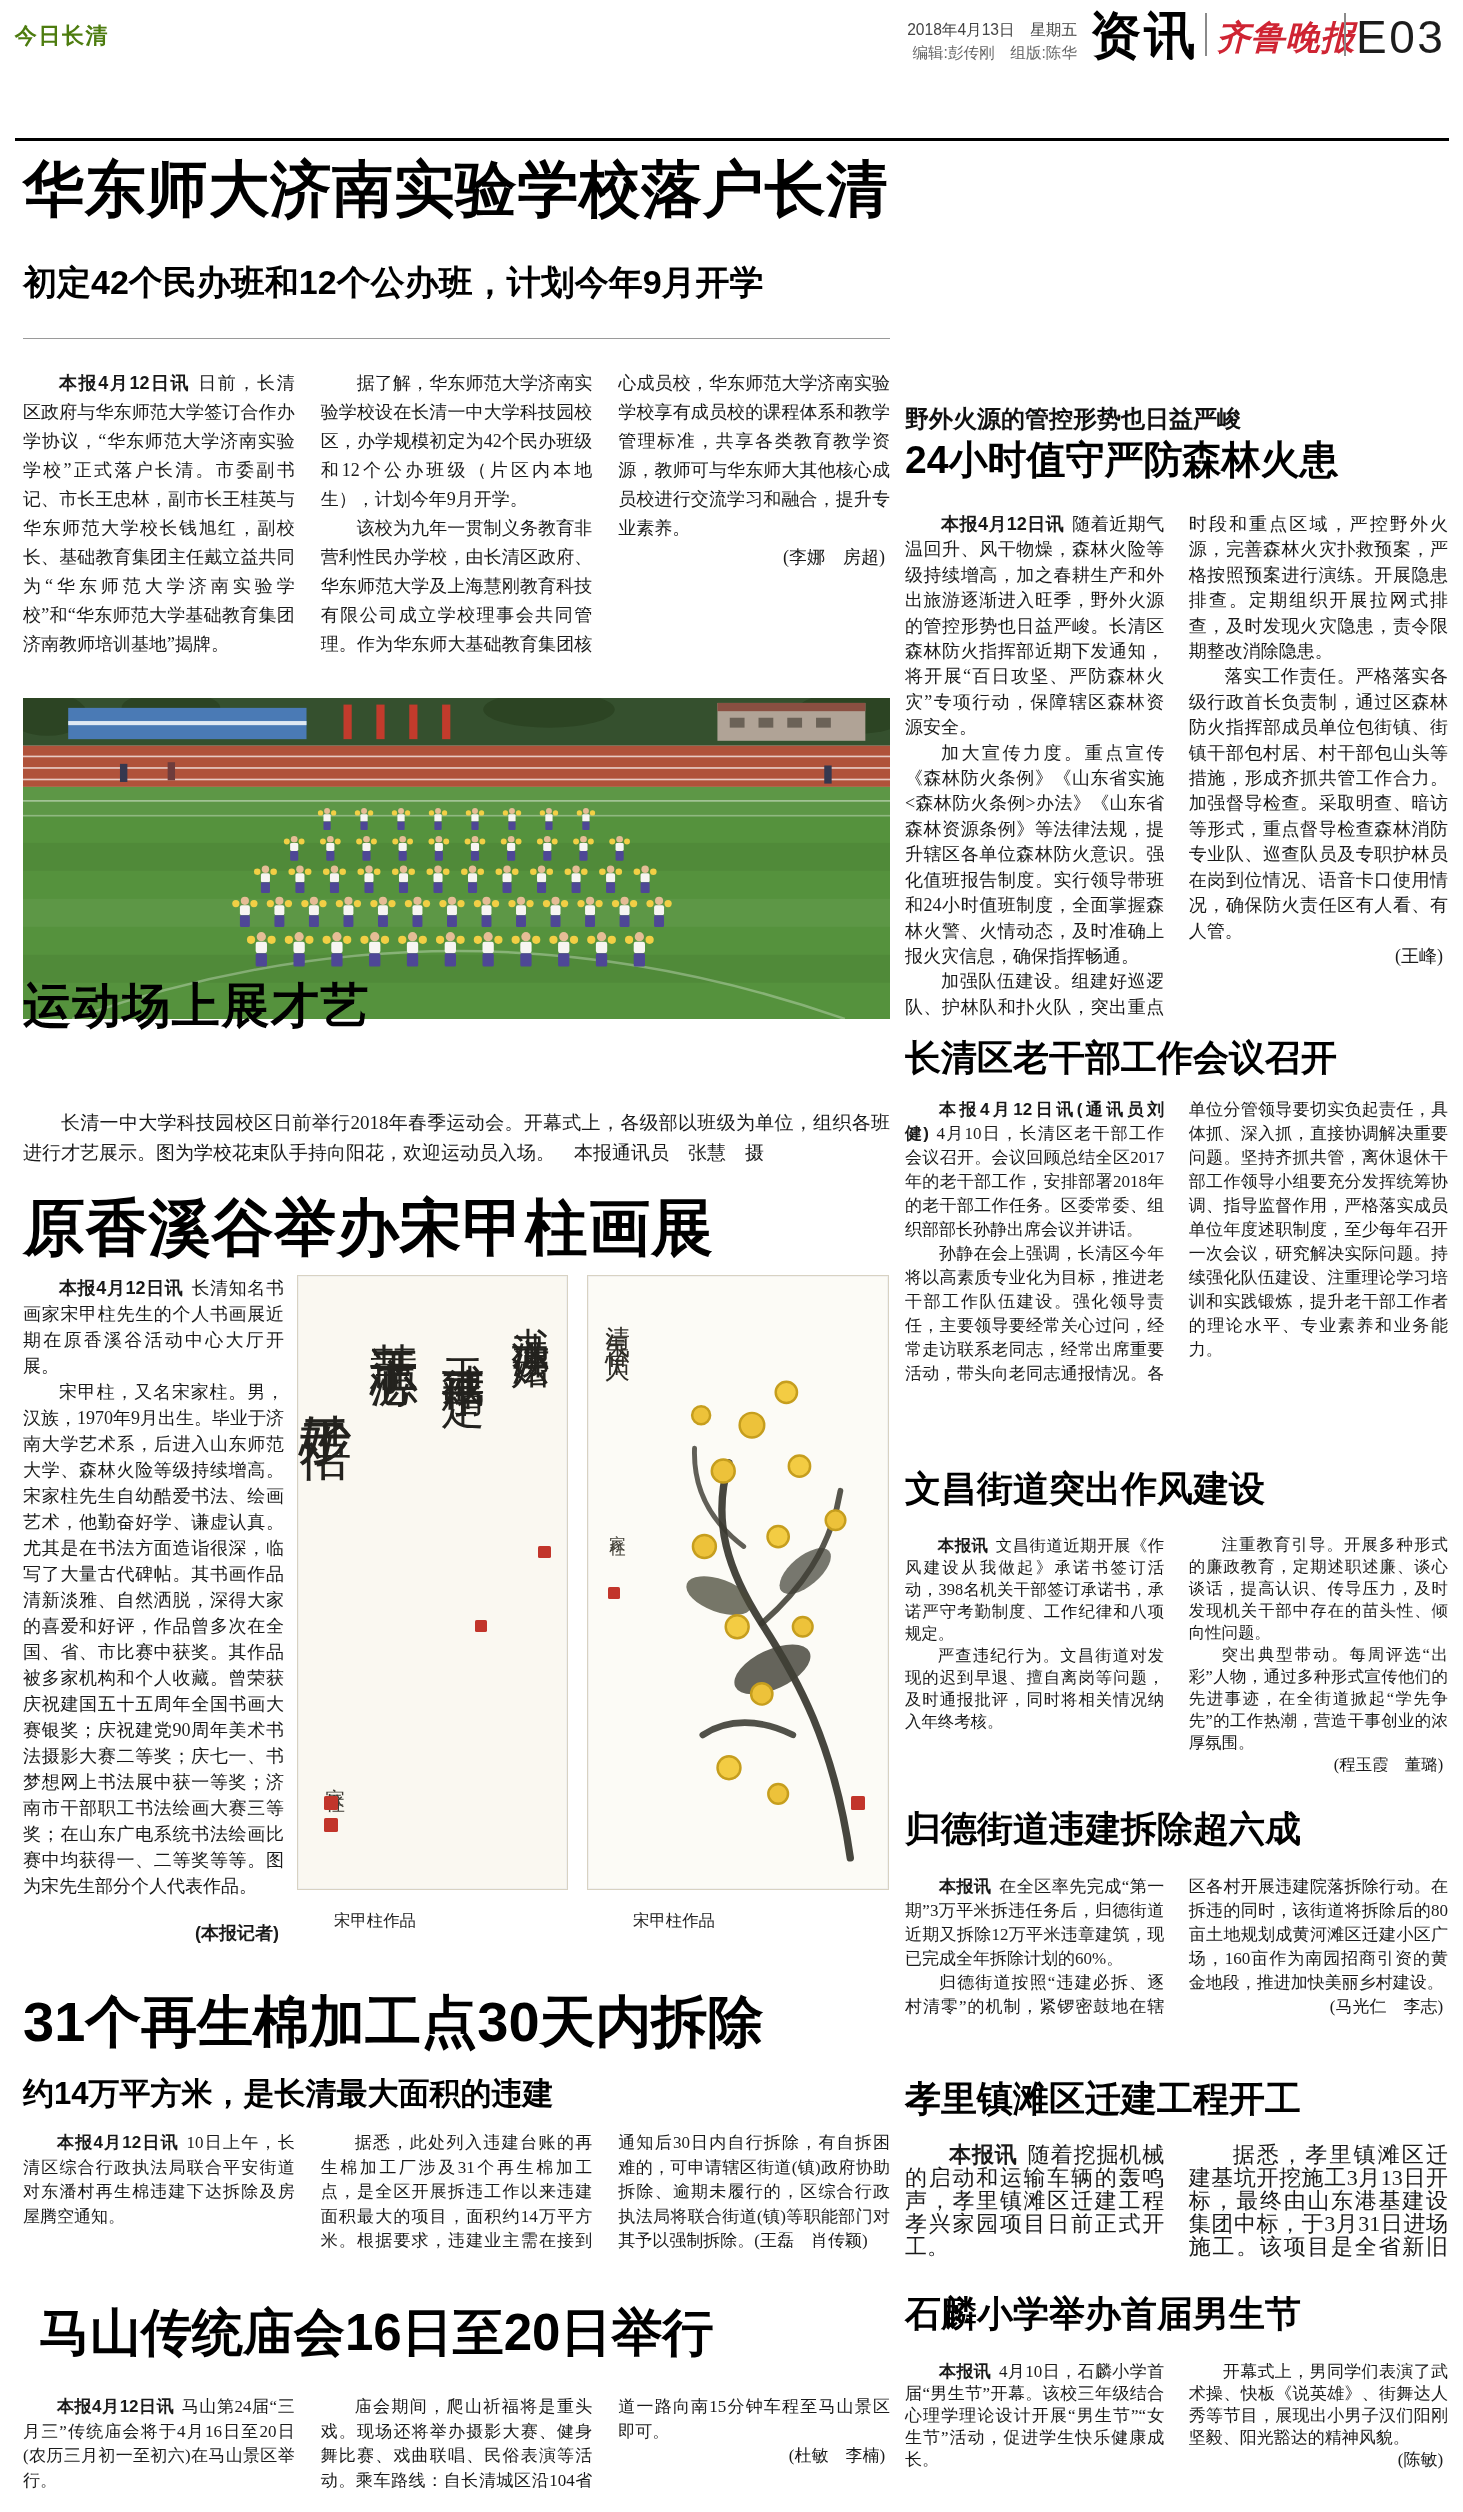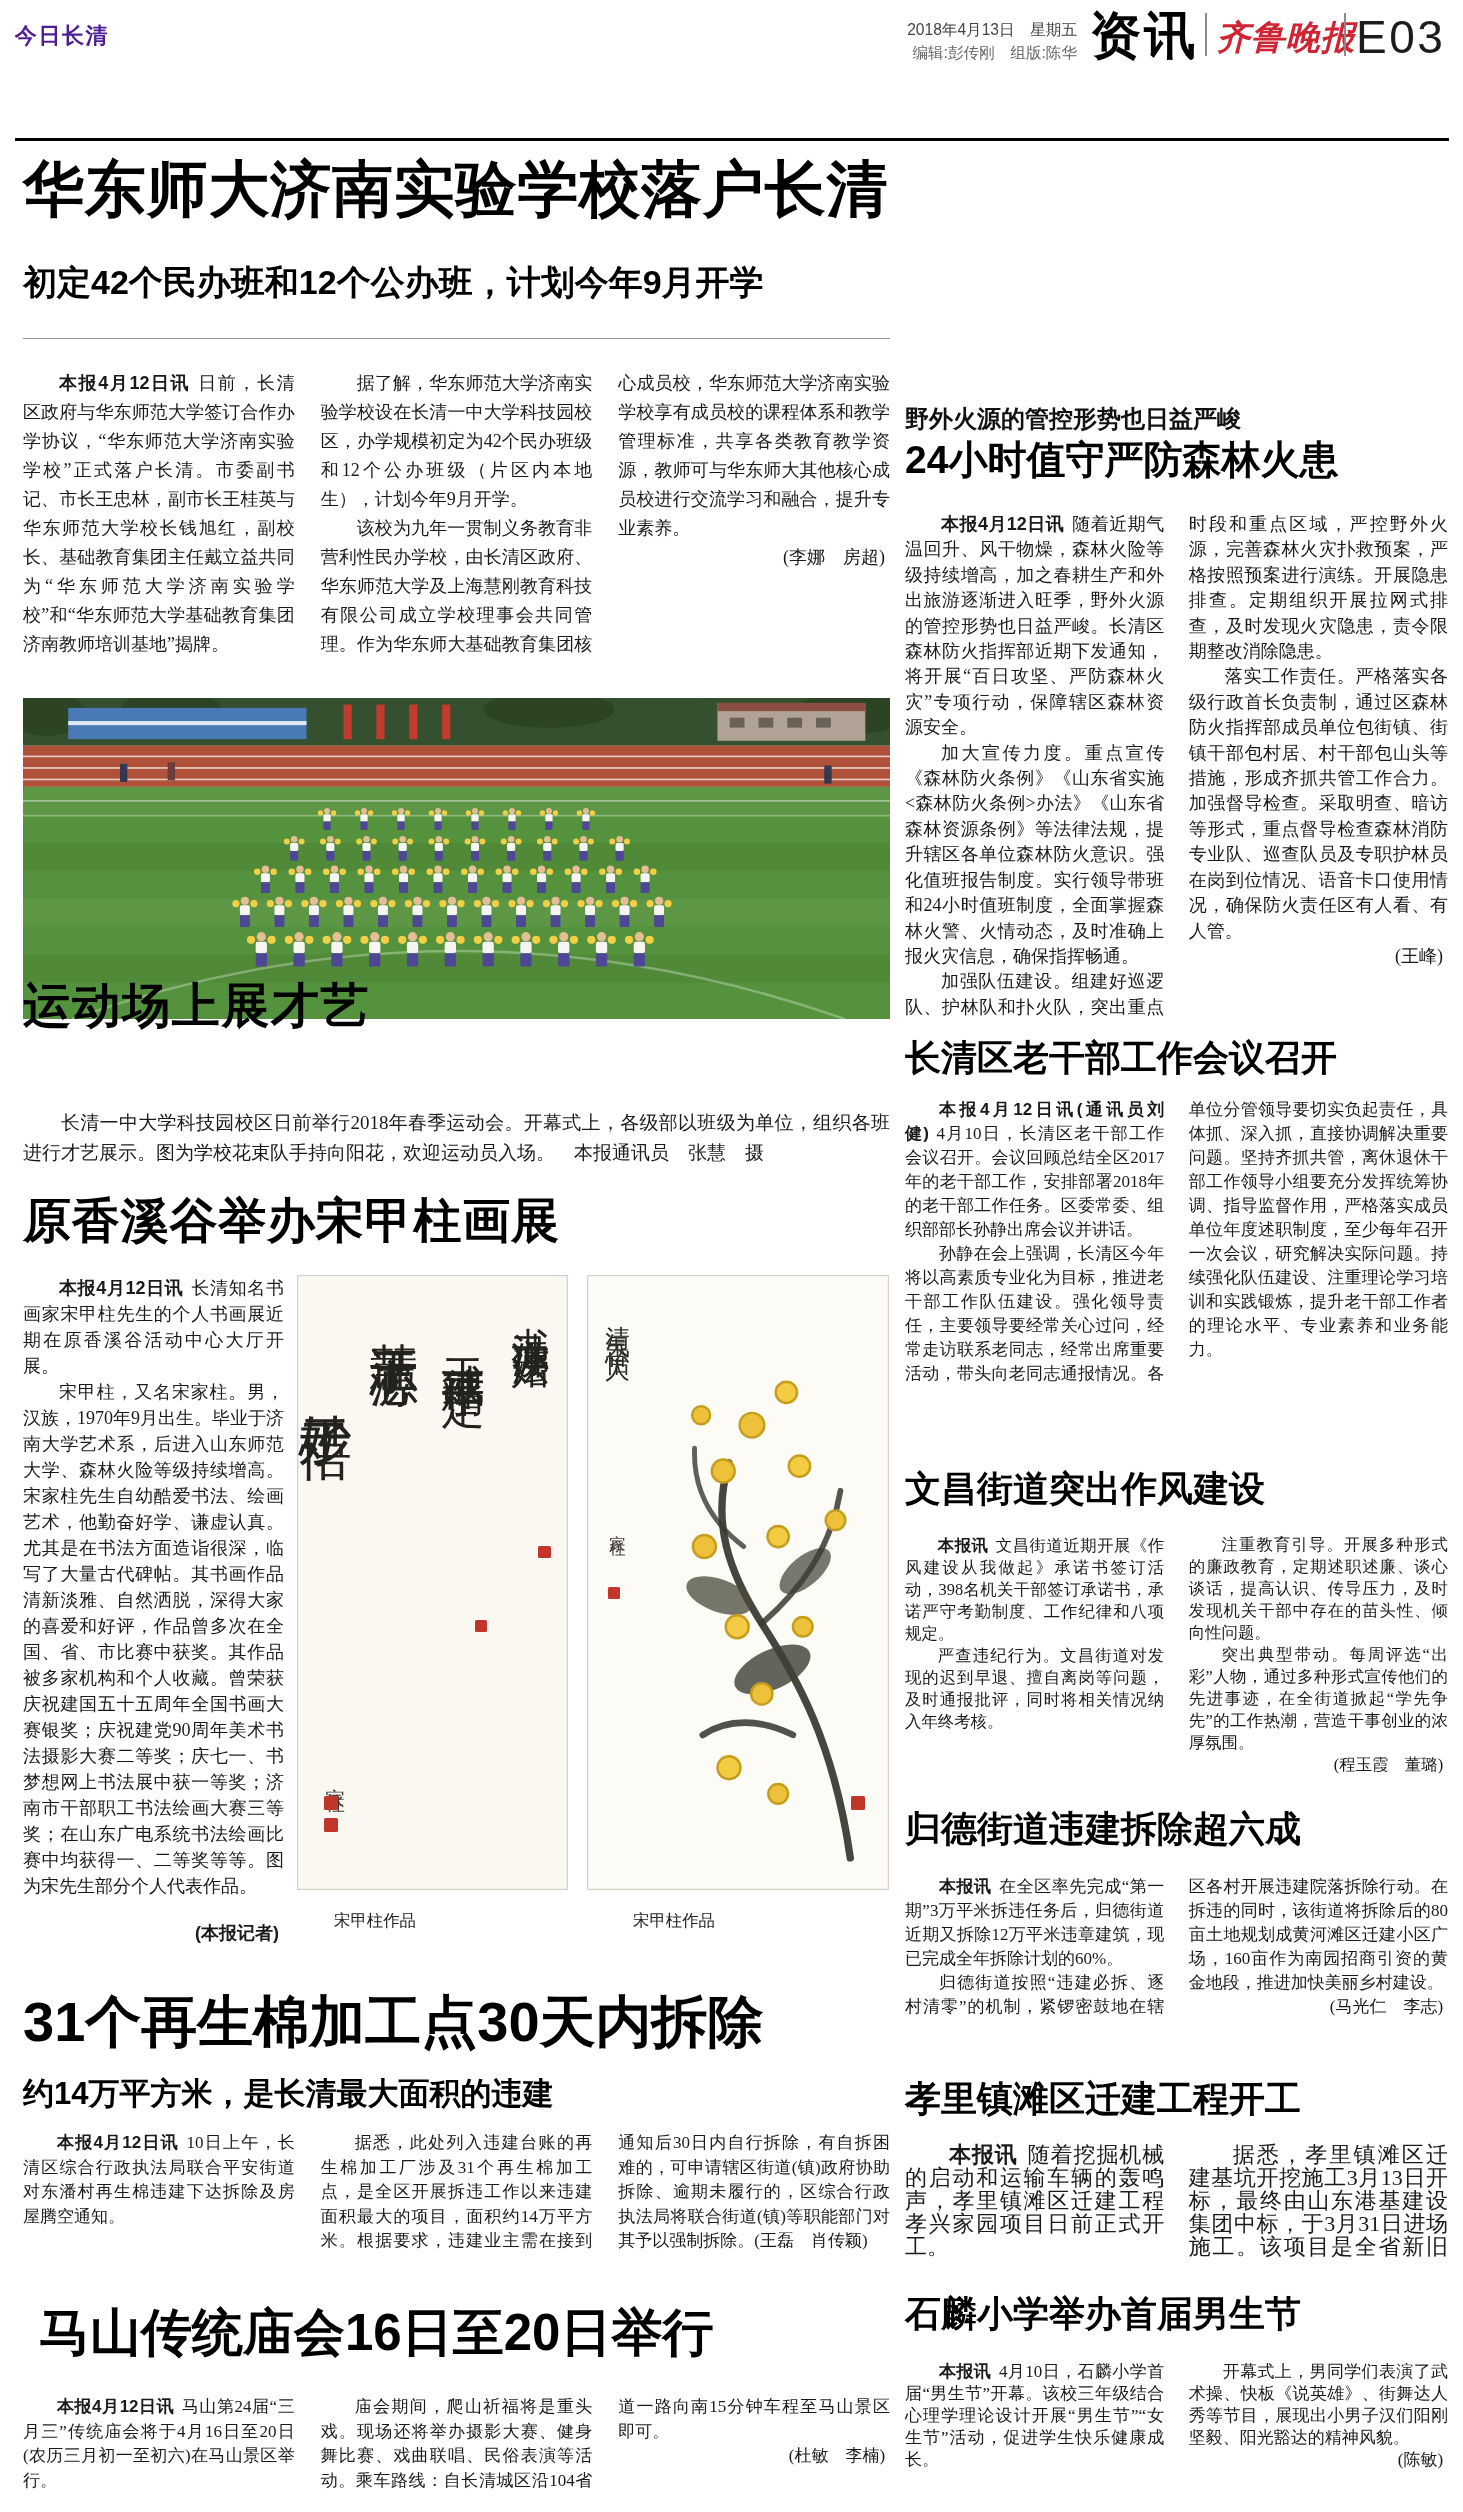--- a/index.html
+++ b/index.html
@@ -9,21 +9,21 @@
   .hl{margin:0;font-family:"Liberation Sans","DejaVu Sans",sans-serif;font-weight:bold;color:#000;line-height:1.08}
   .kicker{font-family:"Liberation Sans","DejaVu Sans",sans-serif;font-weight:bold;color:#111}
   .bodytext{text-align:justify;color:#1a1a1a}
   .bodytext p{margin:0;text-indent:2em}
   .bodytext .lead{font-family:Liberation Sans, sans-serif;font-weight:bold;margin-right:.45em}
   .byline{text-align:right !important;text-indent:0 !important;padding-right:4.9px}
   .cols2{column-count:2;column-gap:24.6px;column-fill:balance}
   .cols3{column-count:3;column-gap:26px;column-fill:balance}
   .rule{background:#000}
   .vline{position:absolute;width:1.6px;background:#8a8a8a}
-  .red{color:#4c1d95}
+  .red{color:#4d7c0f}
   .paper-logo{font-family:"Liberation Serif",serif;font-weight:bold;font-style:italic;color:#cf2433}
   .pageno{font-family:"Liberation Sans","DejaVu Sans",sans-serif;font-weight:400;letter-spacing:2.5px;color:#1c1c1c}
   .artwork{position:absolute;background:#faf8f1;border:0.8px solid #d8d2c2;box-shadow:0 0 0 0.8px #eee inset;overflow:hidden}
   .vtext{position:absolute;writing-mode:vertical-rl;font-family:"Liberation Serif",serif;color:#23221e;letter-spacing:4.9px}
   .seal{position:absolute;background:#c2352b;border-radius:1.6px}
   .artcaption{font-size:16.4px;color:#222}
   .credit{white-space:pre}
 </style>
 </head>
 <body>
@@ -164,21 +164,21 @@
   </div>
 
   <section>
     <h2 class="abs hl" style="left:23px;top:980px;font-size:48px;letter-spacing:1.6px">运动场上展才艺</h2>
     <div class="abs bodytext" style="left:23px;top:1108px;width:867px;font-size:19px;line-height:30px">
       <p><span>长清一中大学科技园校区日前举行2018年春季运动会。开幕式上，各级部以班级为单位，组织各班进行才艺展示。图为学校花束队手持向阳花，欢迎运动员入场。</span>　<span class="credit">本报通讯员　张慧　摄</span></p>
     </div>
   </section>
 
   <section>
-    <h2 class="abs hl" style="left:23px;top:1195px;font-size:48px;letter-spacing:0.8px">原香溪谷举办宋甲柱画展</h2>
+    <h2 class="abs hl" style="left:23px;top:1195px;font-size:62px;letter-spacing:0.8px">原香溪谷举办宋甲柱画展</h2>
     <div class="abs bodytext" style="left:23px;top:1275px;width:261px;height:738px;font-size:18px;line-height:26px">
       <p><b class="lead">本报4月12日讯</b><span>长清知名书画家宋甲柱先生的个人书画展近期在原香溪谷活动中心大厅开展。</span></p>
       <p>宋甲柱，又名宋家柱。男，汉族，1970年9月出生。毕业于济南大学艺术系，后进入山东师范大学、森林火险等级持续增高。宋家柱先生自幼酷爱书法、绘画艺术，他勤奋好学、谦虚认真。尤其是在书法方面造诣很深，临写了大量古代碑帖。其书画作品清新淡雅、自然洒脱，深得大家的喜爱和好评，作品曾多次在全国、省、市比赛中获奖。其作品被多家机构和个人收藏。曾荣获庆祝建国五十五周年全国书画大赛银奖；庆祝建党90周年美术书法摄影大赛二等奖；庆七一、书梦想网上书法展中获一等奖；济南市干部职工书法绘画大赛三等奖；在山东广电系统书法绘画比赛中均获得一、二等奖等等。图为宋先生部分个人代表作品。</p>
       <p class="byline" style="margin-top:21px;font-family:'Liberation Sans',sans-serif;font-weight:bold">(本报记者)</p>
     </div>
 
     <div class="artwork" style="left:297px;top:1275px;width:269px;height:613px">
       <span class="vtext" style="right:11.5px;top:21px;font-size:38px">书法亦佛法始</span>
       <span class="vtext" style="right:75px;top:49px;font-size:43px">于戒律精于定</span>
       <span class="vtext" style="right:141px;top:28px;font-size:48px">慧证于心源</span>

